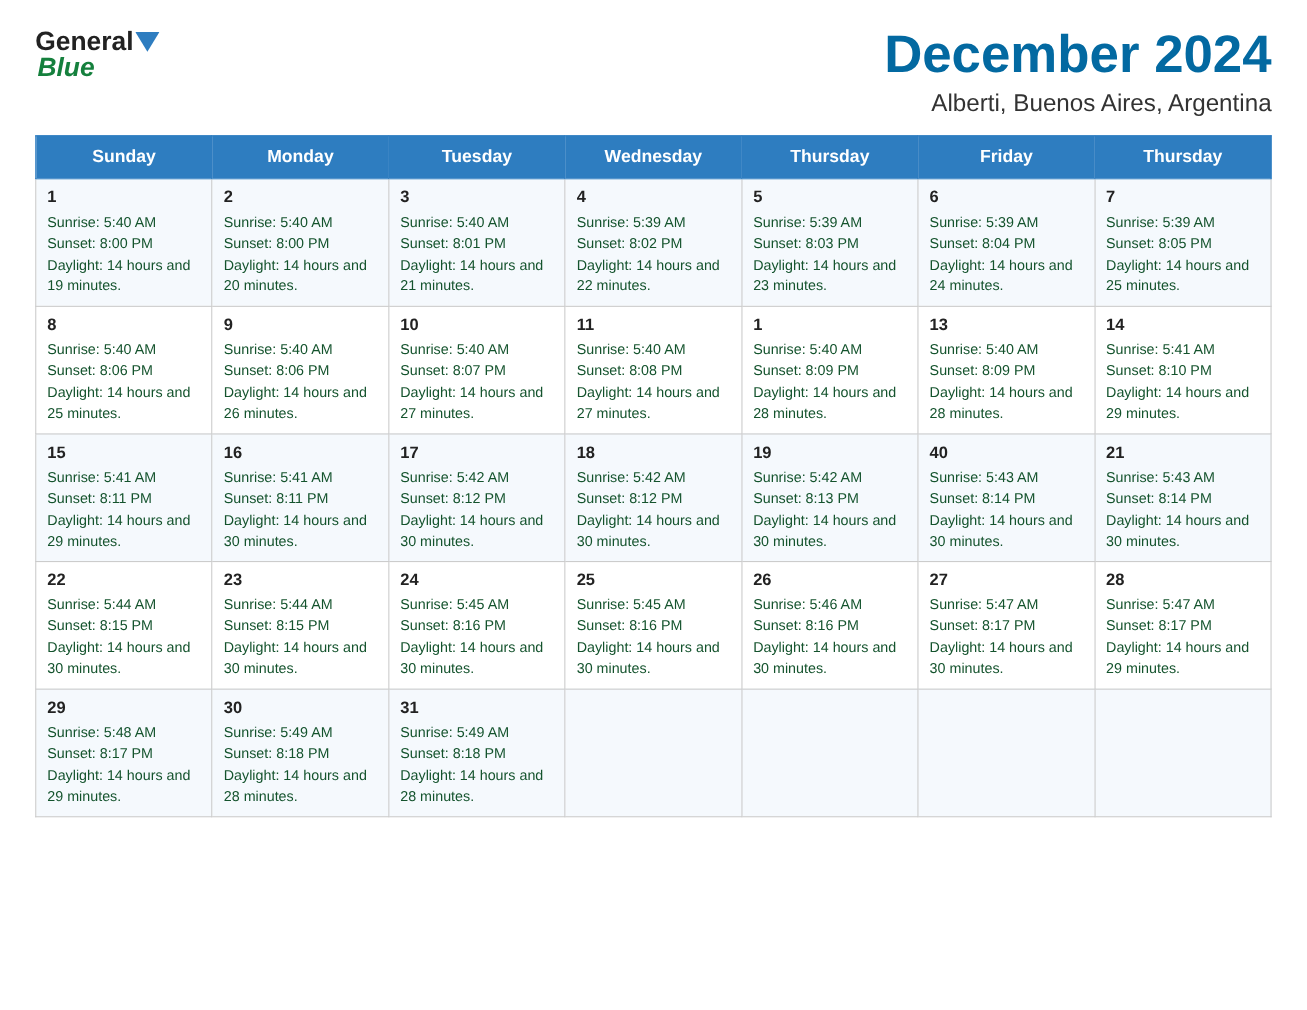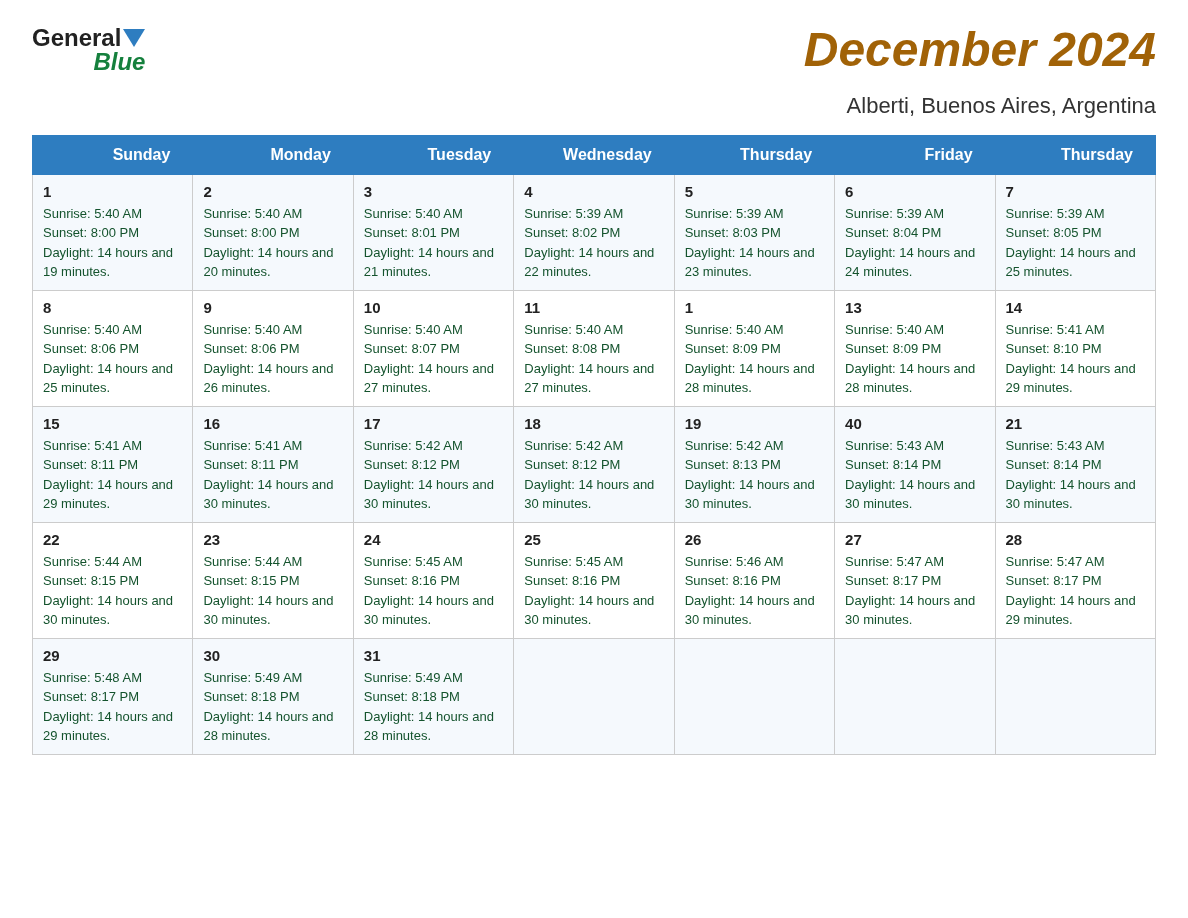--- a/index.html
+++ b/index.html
@@ -15,41 +15,40 @@
       justify-content: space-between;
       align-items: flex-start;
       margin-bottom: 16px;
     }
     .title-section {
       text-align: right;
     }
     .month-title {
       font-size: 48px;
       font-weight: bold;
-      color: #a16207;
+      color: #0369a1;
       line-height: 1.1;
-      font-style: italic;
     }
     .location-title {
       font-size: 22px;
       color: #333;
-      margin-top: 16px;
+      margin-top: 4px;
     }
     table {
       width: 100%;
       border-collapse: collapse;
       table-layout: fixed;
     }
     thead tr th {
       background-color: #2e7dc0;
       color: #fff;
       font-size: 16px;
       font-weight: bold;
-      padding: 10px 22px;
-      text-align: right;
+      padding: 10px 10px;
+      text-align: center;
       border: 1px solid #2e7dc0;
     }
     tbody tr td {
       vertical-align: top;
       padding: 8px 10px;
       border: 1px solid #ccc;
       font-size: 13px;
       color: #333;
       height: 105px;
     }
@@ -67,21 +66,21 @@
     }
     tbody tr:nth-child(odd) td {
       background-color: #f5f9fd;
     }
     tbody tr:nth-child(even) td {
       background-color: #fff;
     }
     .logo-wrapper {
       display: flex;
       flex-direction: column;
-      align-items: flex-end;
+      align-items: flex-start;
     }
     .logo-top {
       display: flex;
       align-items: center;
     }
   </style>
 </head>
 <body>
 
 <div class="header-row">

